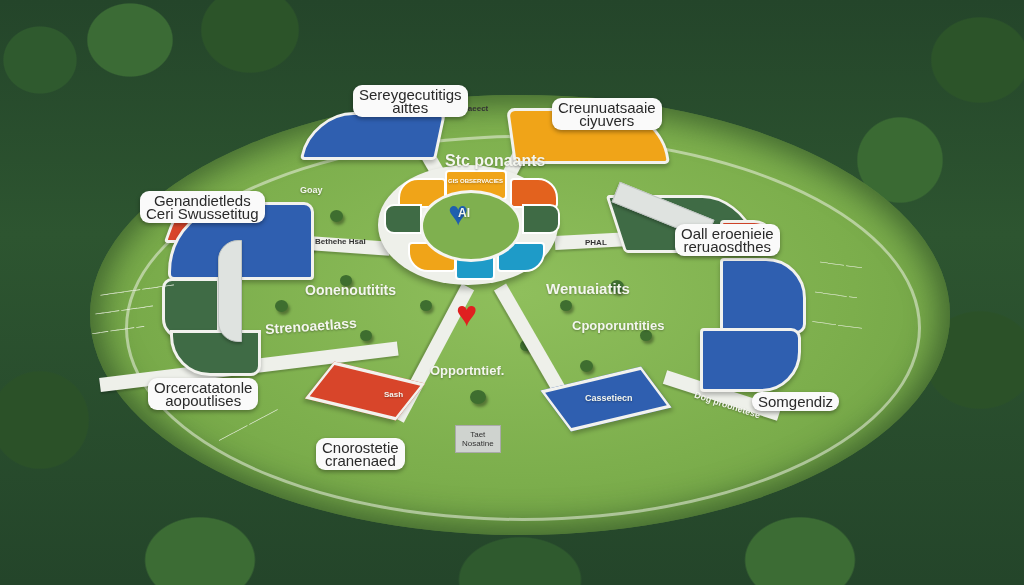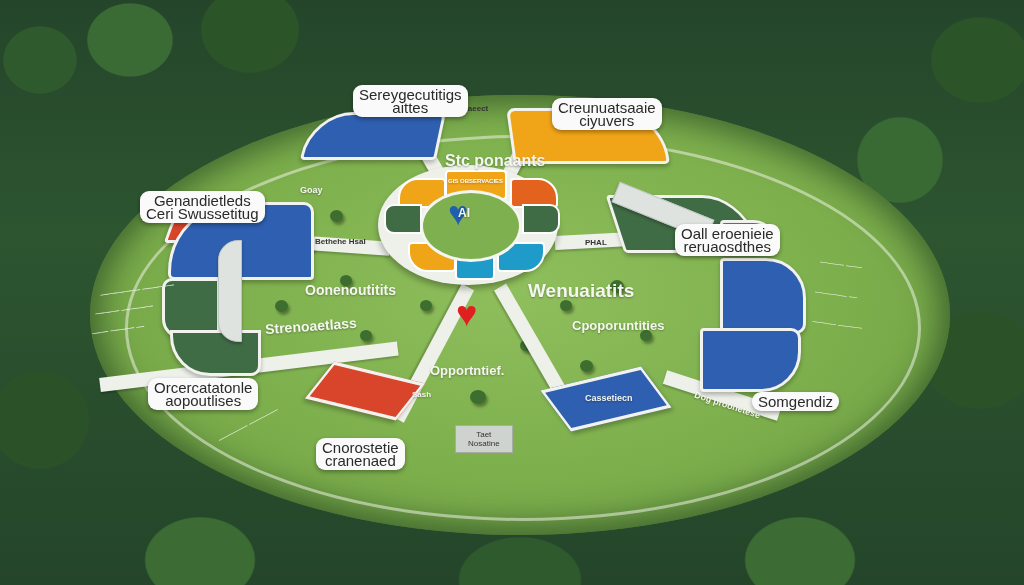--- a/index.html
+++ b/index.html
@@ -25,21 +25,21 @@
   .seg{position:absolute;border:3px solid #f2f2ee;box-shadow:0 3px 4px rgba(0,0,0,.25);}
   .wall{position:absolute;background:#dfe3e0;border:1px solid #bfc5c2;box-shadow:0 2px 3px rgba(0,0,0,.25);}
   .hub{position:absolute;left:378px;top:165px;width:180px;height:120px;border-radius:50%;background:#eef0ea;box-shadow:0 4px 6px rgba(0,0,0,.3);}
   .hub-inner{position:absolute;left:420px;top:190px;width:96px;height:66px;border-radius:50%;background:#7fb04f;border:3px solid #f5f5f2;}
   .wedge{position:absolute;width:44px;height:26px;border:2px solid #fff;}
   .heart{position:absolute;font-size:34px;line-height:1;}
   .label{position:absolute;background:#fafafa;border-radius:9px;color:#2a2a2a;font-size:15px;text-align:center;padding:3px 6px;box-shadow:0 2px 4px rgba(0,0,0,.35);line-height:13px;}
   .ground-text{position:absolute;color:#f4f6ef;font-weight:bold;text-shadow:0 1px 2px rgba(0,0,0,.3);}
   .small-text{position:absolute;color:#eef2e6;font-size:8px;transform:rotate(-8deg);}
   .tree{position:absolute;border-radius:50%;background:#3e6e2f;box-shadow:2px 3px 3px rgba(0,0,0,.35);}
-  .plaque{position:absolute;background:#cfd3cf;color:#333;font-size:8px;text-align:center;padding:4px 12px;border:1px solid #aaa;}
+  .plaque{position:absolute;background:#cfd3cf;color:#333;font-size:8px;text-align:center;padding:4px 6px;border:1px solid #aaa;}
 </style>
 </head>
 <body>
 
 <div class="scene">
 
   <div class="clearing"></div>
   <div class="ring"></div>
 
   <div class="tree" style="left:300px;top:240px;width:14px;height:12px;"></div>
@@ -92,31 +92,31 @@
   <div class="wedge" style="left:497px;top:242px;background:#1e9bc8;border-radius:4px 4px 20px 4px;"></div>
   <div class="hub-inner"></div>
   <div class="ground-text" style="left:448px;top:178px;font-size:6px;color:#fff;">GIS OBSERVACIES</div>
   <div class="heart" style="left:448px;top:196px;color:#1f5fae;">♥</div>
   <div class="ground-text" style="left:458px;top:206px;font-size:12px;">AI</div>
   <div class="ground-text" style="left:445px;top:152px;font-size:16px;">Stc ponaants</div>
 
   <div class="heart" style="left:456px;top:296px;color:#e02020;font-size:36px;">♥</div>
 
   <div class="seg" style="left:312px;top:372px;width:100px;height:32px;background:#d8452a;transform:skewX(-30deg) rotate(12deg);"></div>
-  <div class="ground-text" style="left:364px;top:390px;font-size:8px;padding-left:48px;">Sash</div>
+  <div class="ground-text" style="left:336px;top:390px;font-size:8px;padding-left:48px;">Sash</div>
   <div class="seg" style="left:548px;top:378px;width:110px;height:36px;background:#2f5fb0;transform:skewX(28deg) rotate(-12deg);"></div>
   <div class="ground-text" style="left:585px;top:393px;font-size:9px;">Cassetiecn</div>
   <div class="plaque" style="left:455px;top:425px;">
     <div>Taet</div>
     <div>Nosatine</div>
   </div>
 
   <div class="ground-text" style="left:305px;top:282px;font-size:14px;">Oonenoutitits</div>
   <div class="ground-text" style="left:265px;top:318px;font-size:14px;transform:rotate(-4deg);">Strenoaetlass</div>
-  <div class="ground-text" style="left:528px;top:280px;font-size:19px;">Wenuaiatits</div>
+  <div class="ground-text" style="left:546px;top:280px;font-size:15px;">Wenuaiatits</div>
   <div class="ground-text" style="left:572px;top:318px;font-size:13px;">Cpoporuntities</div>
   <div class="ground-text" style="left:430px;top:363px;font-size:13px;">Opportntief.</div>
   <div class="ground-text" style="left:315px;top:237px;font-size:8px;color:#333;text-shadow:none;">Bethehe Hsal</div>
   <div class="ground-text" style="left:585px;top:238px;font-size:8px;color:#333;text-shadow:none;">PHAL</div>
   <div class="ground-text" style="left:450px;top:104px;font-size:8px;color:#333;text-shadow:none;">Is avaeect</div>
   <div class="ground-text" style="left:300px;top:185px;font-size:9px;">Goay</div>
   <div class="ground-text" style="left:693px;top:400px;font-size:9px;transform:rotate(18deg);">Dog proonetese</div>
 
   <div class="small-text" style="left:100px;top:285px;">————— ————</div>
   <div class="small-text" style="left:95px;top:305px;">——— ————</div>

